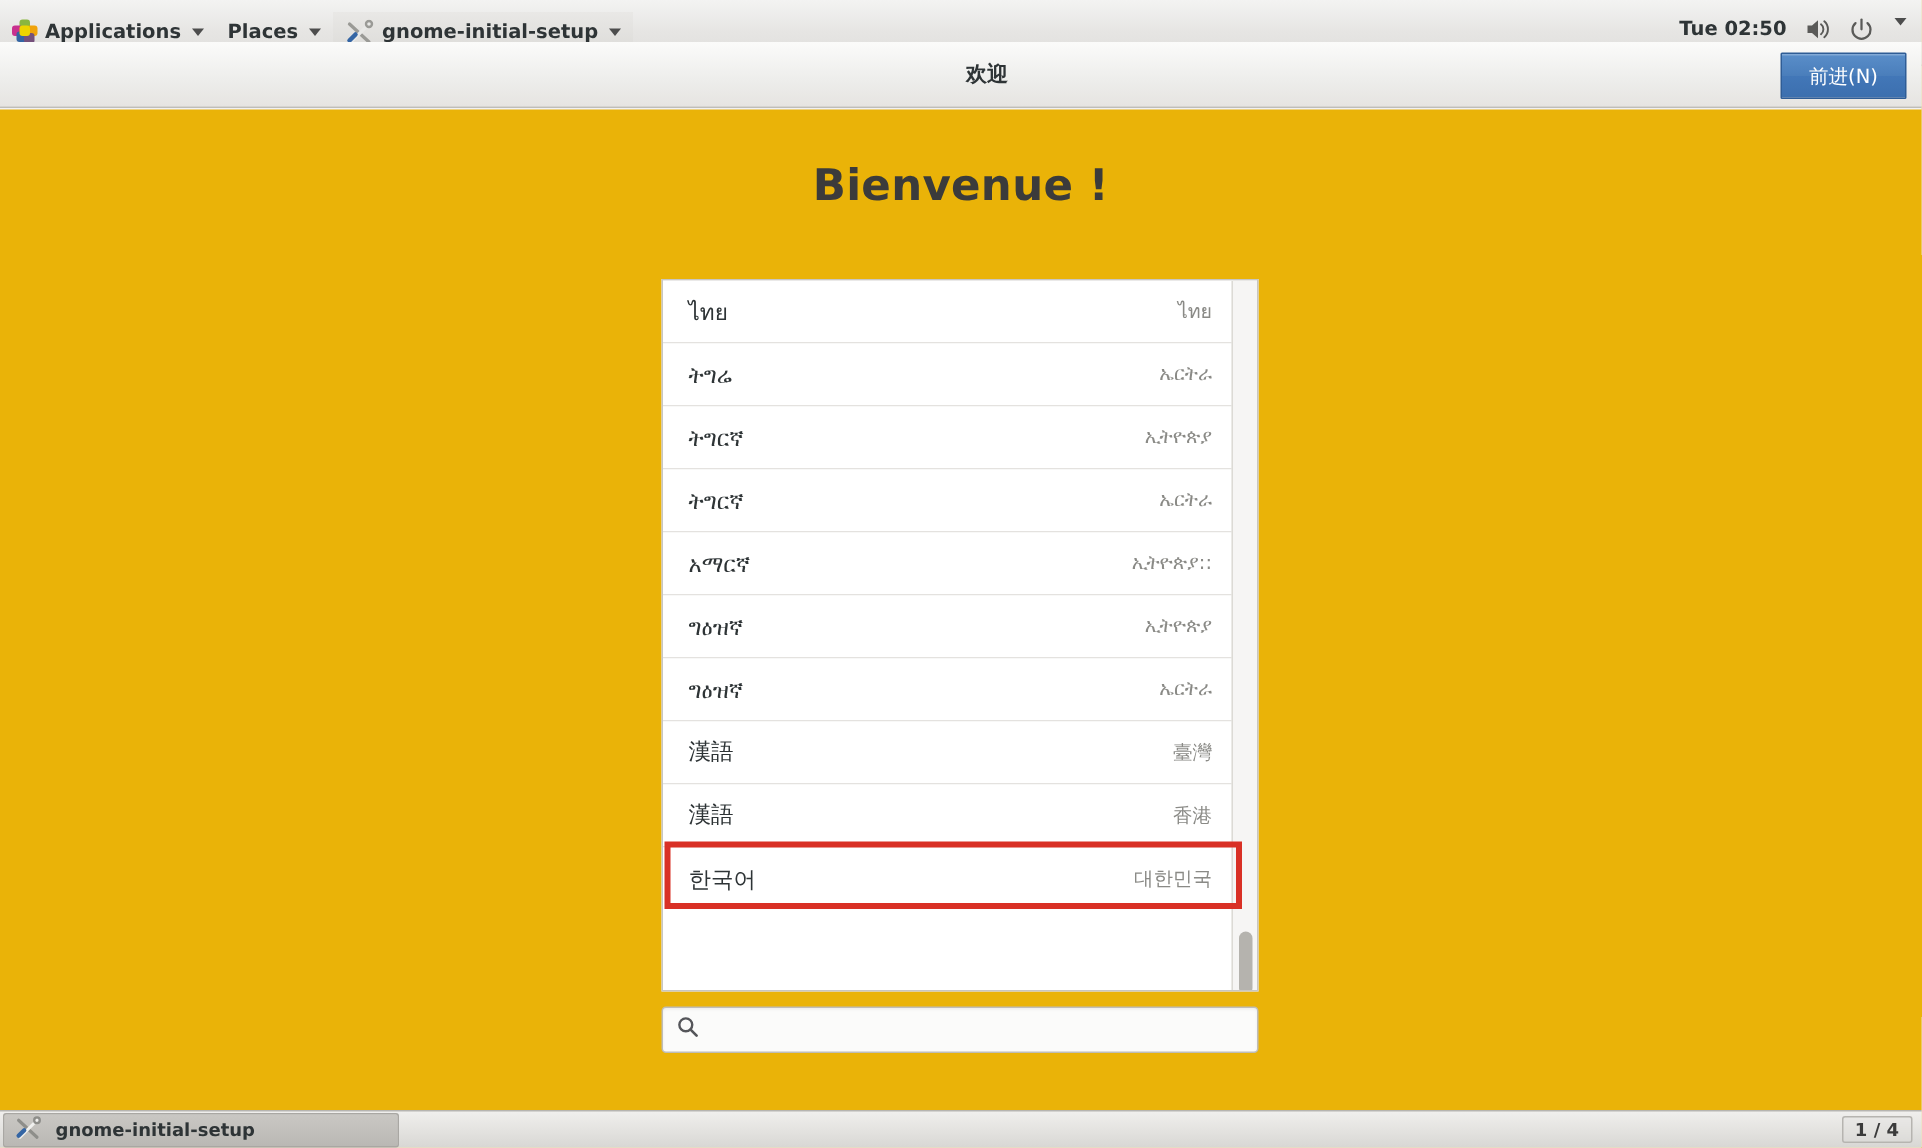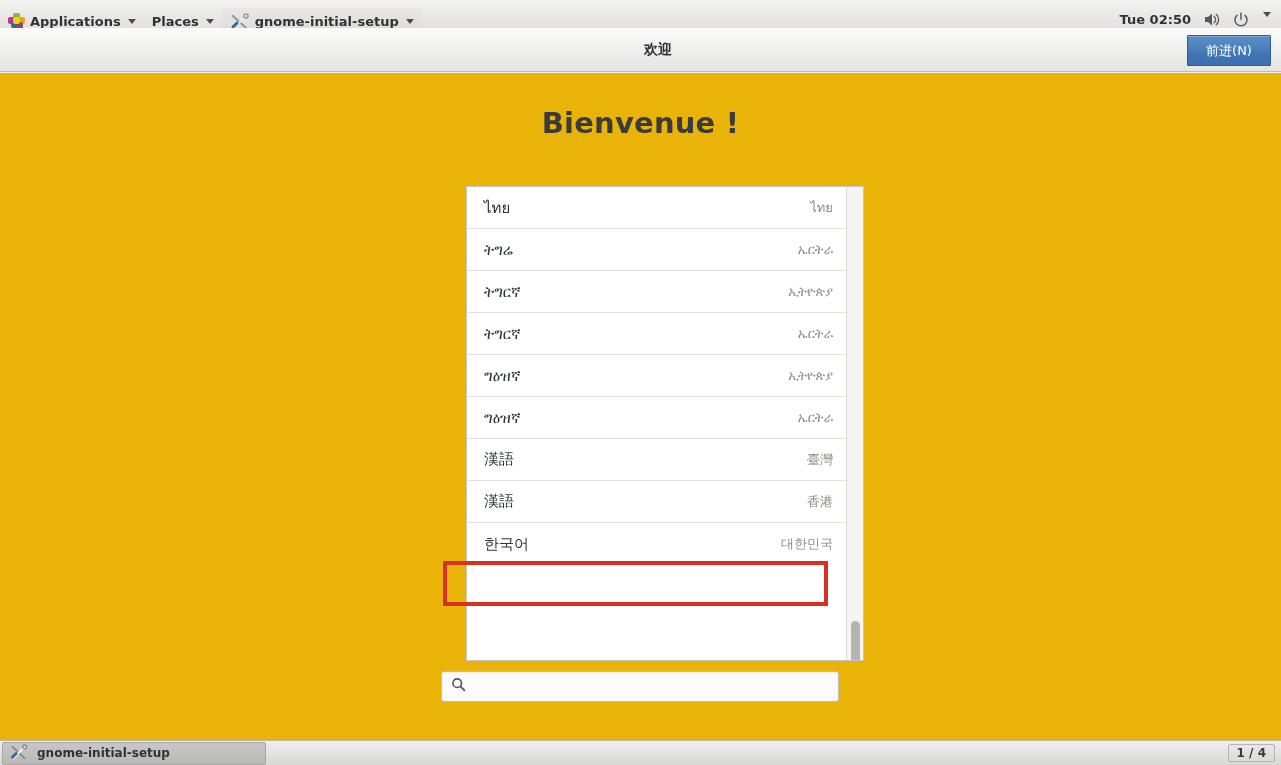--- a/index.html
+++ b/index.html
@@ -82,21 +82,21 @@
   }
   #welcome-title {
     position: absolute; top: 33px; left: 0; width: 1281px;
     text-align: center;
     font-size: 29px; font-weight: bold; color: #3b3b3b;
     letter-spacing: 0.2px;
   }
 
   
   #language-list-frame {
-    position: absolute; left: 466px; top: 113px;
+    position: absolute; left: 441px; top: 113px;
     width: 398px; height: 475px;
     background: #ffffff;
     border: 1px solid #c8c6c2;
     overflow: hidden;
   }
   #language-list {
     position: absolute; left: 0; top: 0;
     width: 380px;
   }
   .lang-row {
@@ -269,20 +269,26 @@
           <div class="lang-name">
             <span>ትግርኛ</span>
           </div>
           <div class="lang-region">ኢትዮጵያ</div>
         </div>
         <div class="lang-row">
           <div class="lang-name">
             <span>ትግርኛ</span>
           </div>
           <div class="lang-region">ኤርትራ</div>
+        </div>
+        <div class="lang-row">
+          <div class="lang-name">
+            <span>አማርኛ</span>
+          </div>
+          <div class="lang-region">ኢትዮጵያ::</div>
         </div>
         <div class="lang-row">
           <div class="lang-name">
             <span>ግዕዝኛ</span>
           </div>
           <div class="lang-region">ኢትዮጵያ</div>
         </div>
         <div class="lang-row">
           <div class="lang-name">
             <span>ግዕዝኛ</span>

